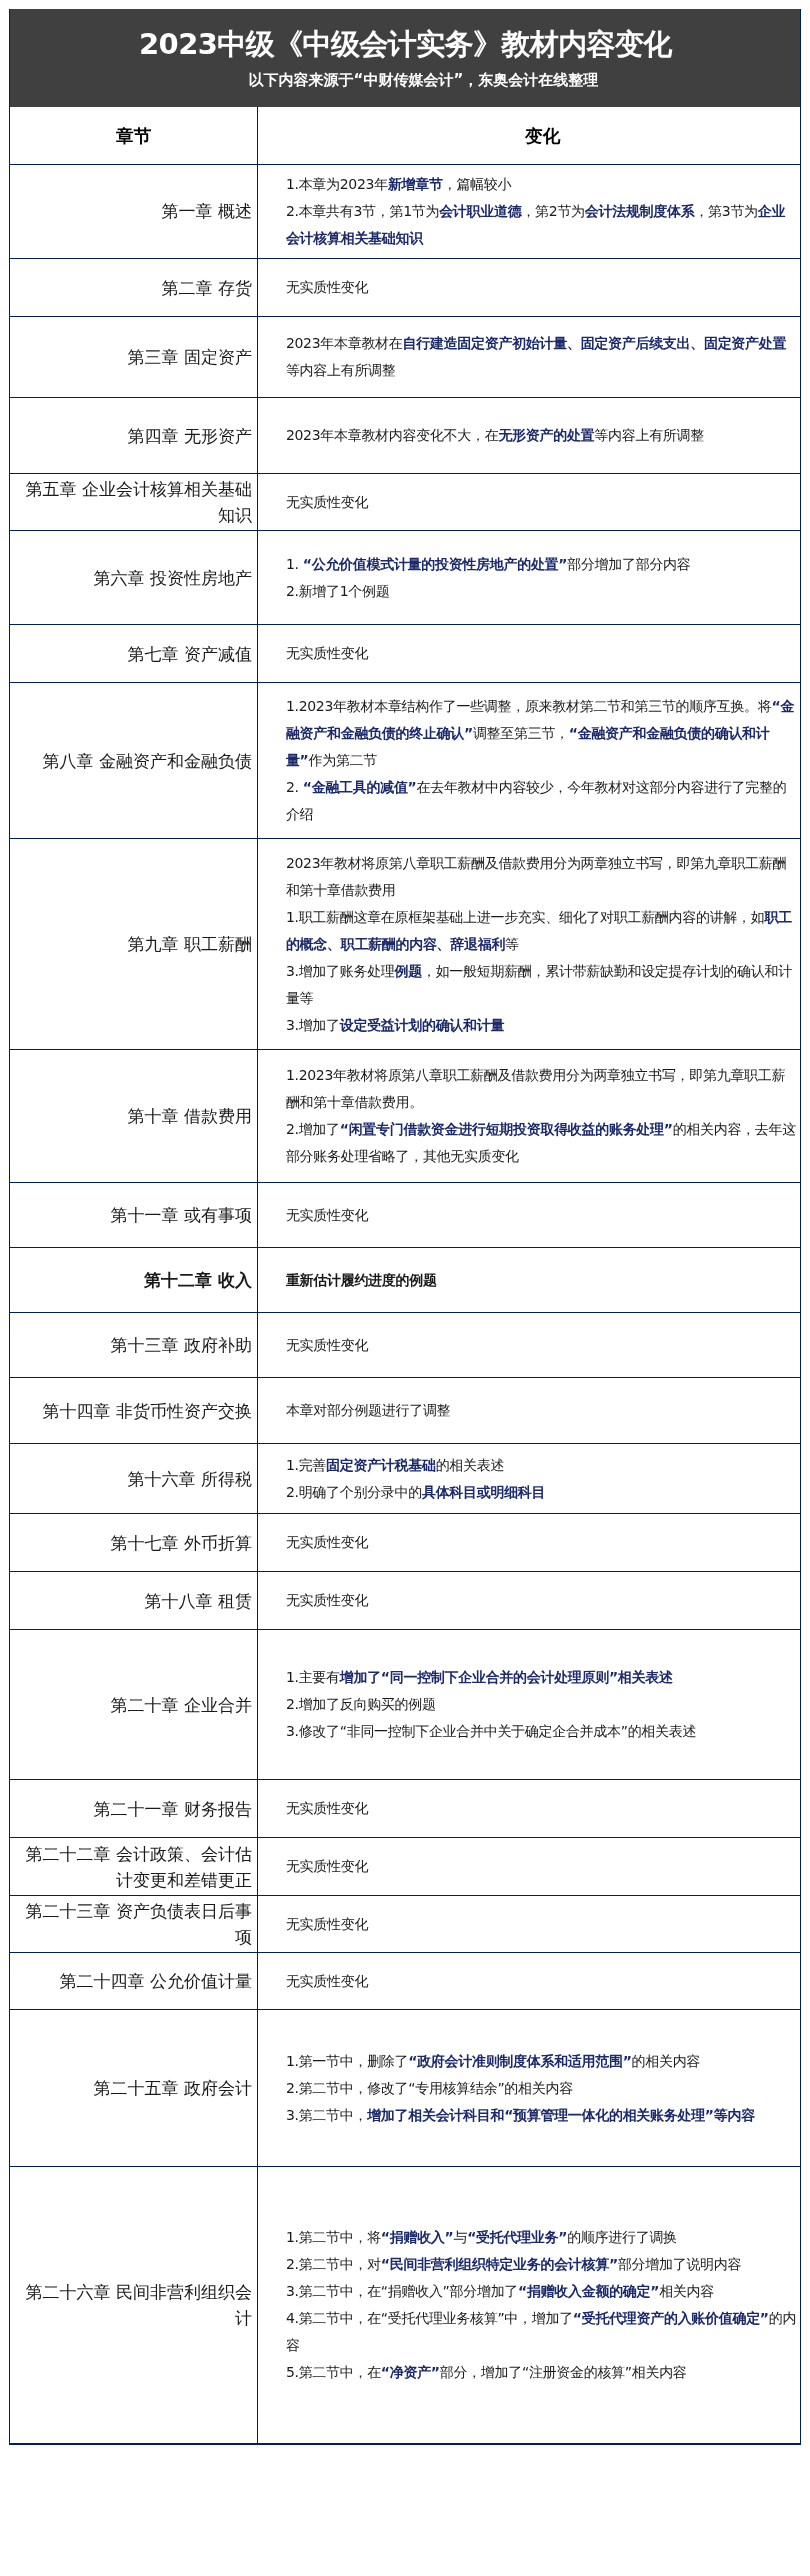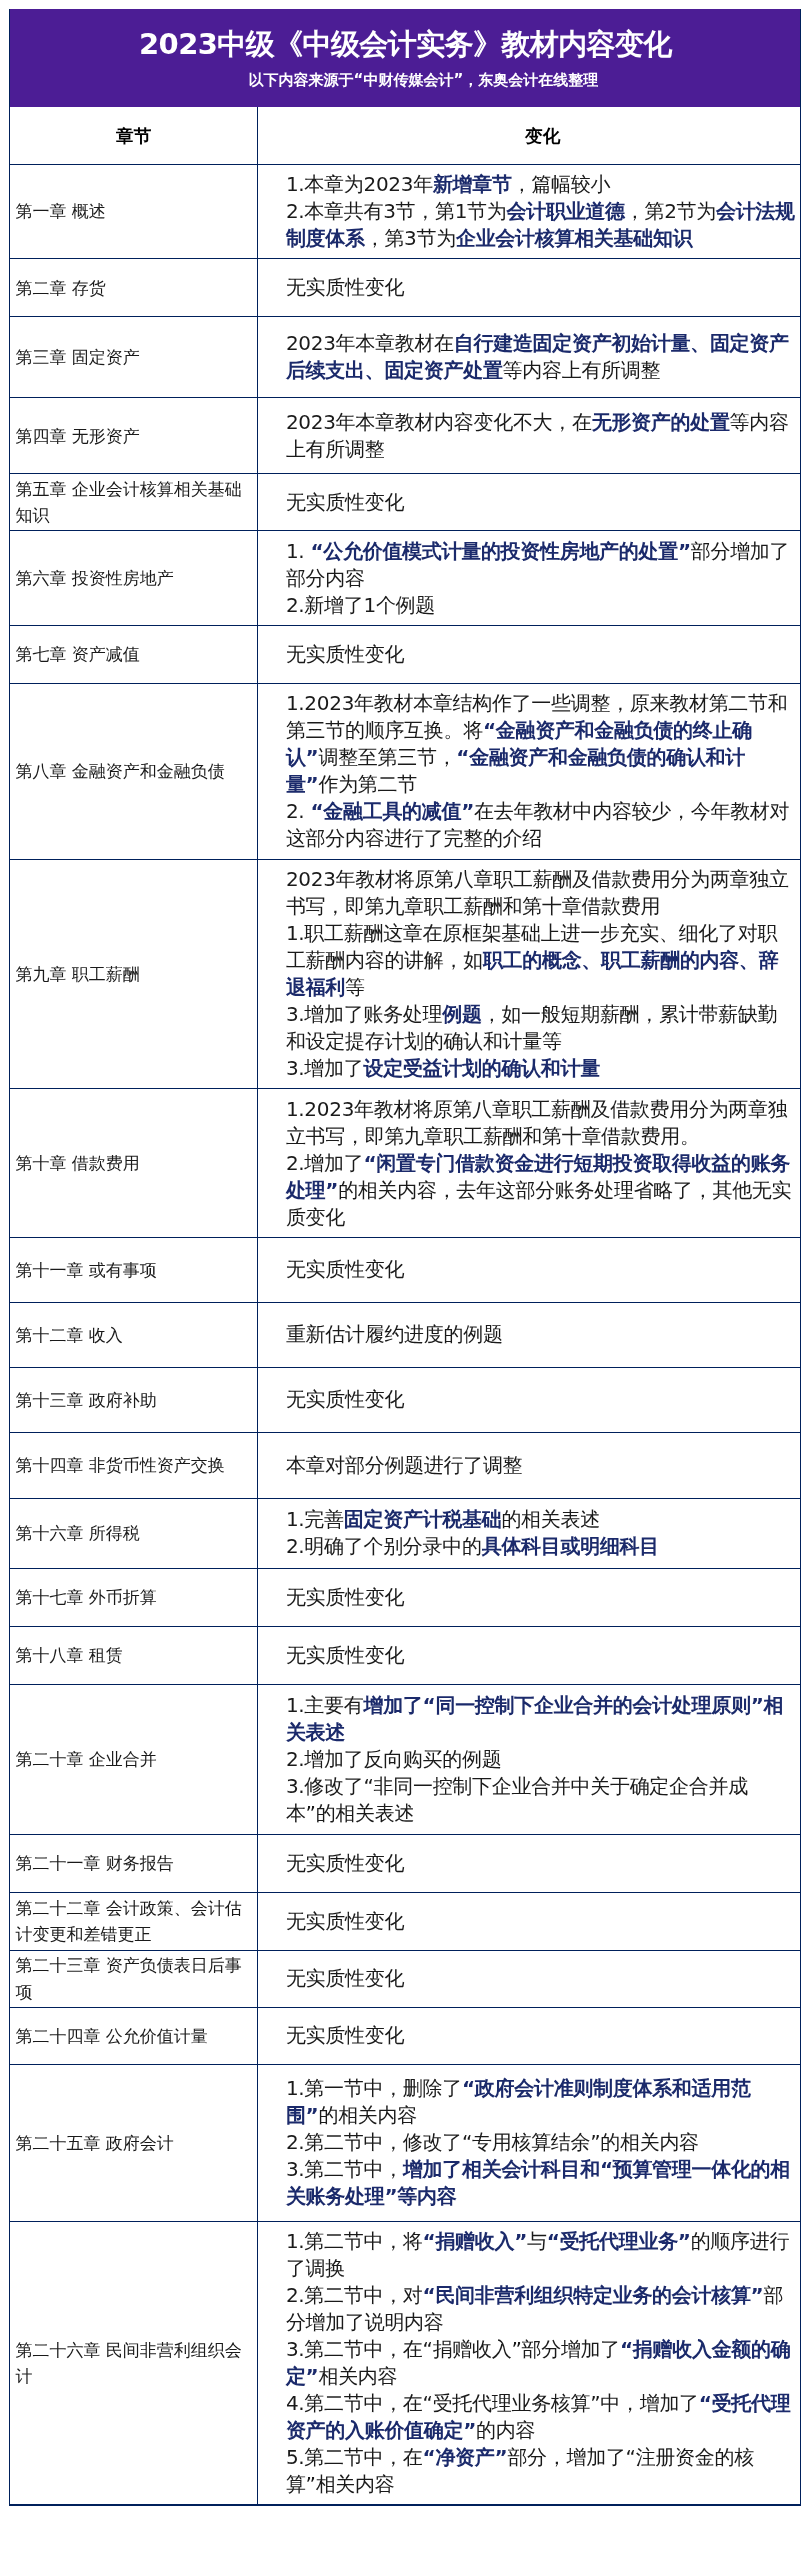--- a/index.html
+++ b/index.html
@@ -19,21 +19,21 @@
     position: absolute;
     left: 9.4px;
     top: 9.4px;
     width: 792px;
     box-sizing: border-box;
     border: 1.9px solid #00205b;
     border-top: none;
     background: #ffffff;
   }
   .title-band {
-    background: #4c1d95;
+    background: #404040;
     height: 98px;
     box-sizing: border-box;
     padding-top: 14px;
     text-align: center;
     color: #ffffff;
   }
   .title {
     font-size: 29px;
     font-weight: bold;
     line-height: 42px;
@@ -67,27 +67,27 @@
     height: 57px;
     font-size: 17.6px;
     font-weight: bold;
     color: #000000;
     text-align: center;
     vertical-align: middle;
   }
   td.chapter {
     font-size: 17px;
     line-height: 26.4px;
-    text-align: left;
+    text-align: right;
     vertical-align: middle;
     padding: 0 5px;
     color: #1a1a1a;
   }
   td.change {
-    font-size: 20px;
+    font-size: 14px;
     line-height: 27px;
     text-align: left;
     vertical-align: middle;
     padding: 6.3px 3.8px 6.3px 3.8px;
     color: #1a1a1a;
     letter-spacing: -0.3px;
   }
   td.change p {
     margin: 0;
   }
@@ -198,21 +198,21 @@
             <p><span>1.2023年教材将原第八章职工薪酬及借款费用分为两章独立书写，即第九章职工薪酬和第十章借款费用。</span></p>
             <p><span>2.增加了</span><span class="hl">“闲置专门借款资金进行短期投资取得收益的账务处理”</span><span>的相关内容，去年这部分账务处理省略了，其他无实质变化</span></p>
           </td>
         </tr>
         <tr style="height: 65px;">
           <td class="chapter">第十一章 或有事项</td>
           <td class="change">
             <p><span>无实质性变化</span></p>
           </td>
         </tr>
-        <tr style="height: 65px;">
+        <tr style="height: 65px; font-weight: bold;">
           <td class="chapter">第十二章 收入</td>
           <td class="change">
             <p><span>重新估计履约进度的例题</span></p>
           </td>
         </tr>
         <tr style="height: 65px;">
           <td class="chapter">第十三章 政府补助</td>
           <td class="change">
             <p><span>无实质性变化</span></p>
           </td>

